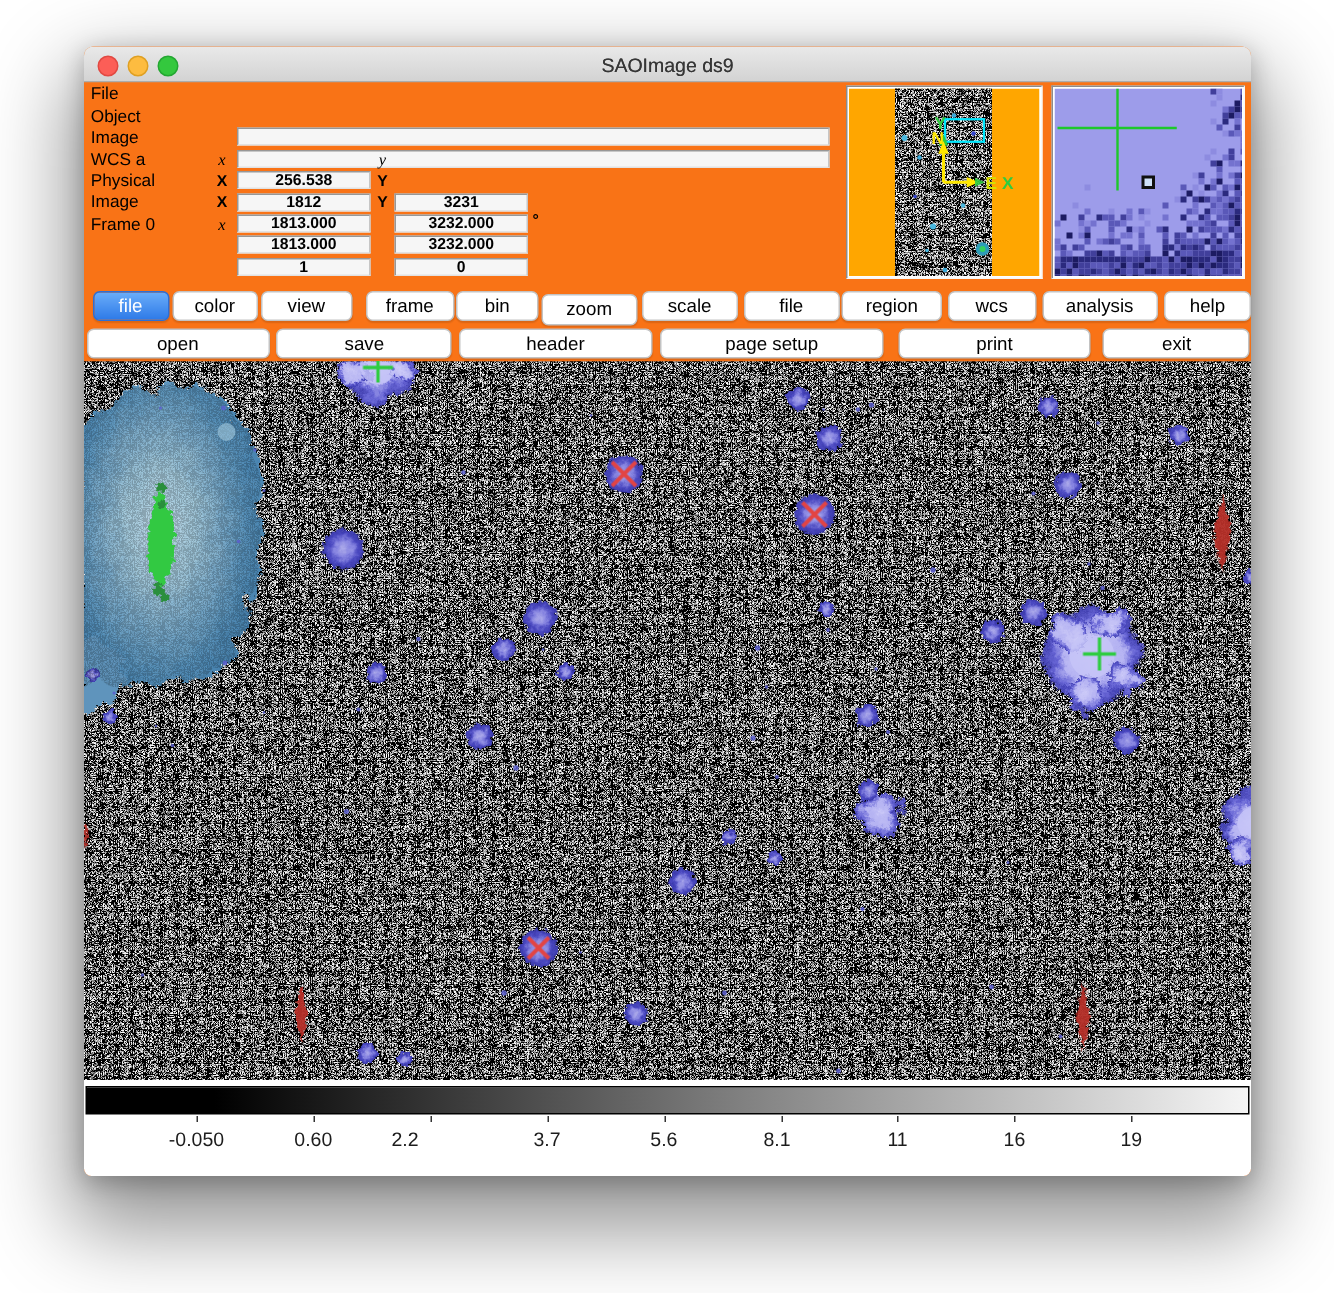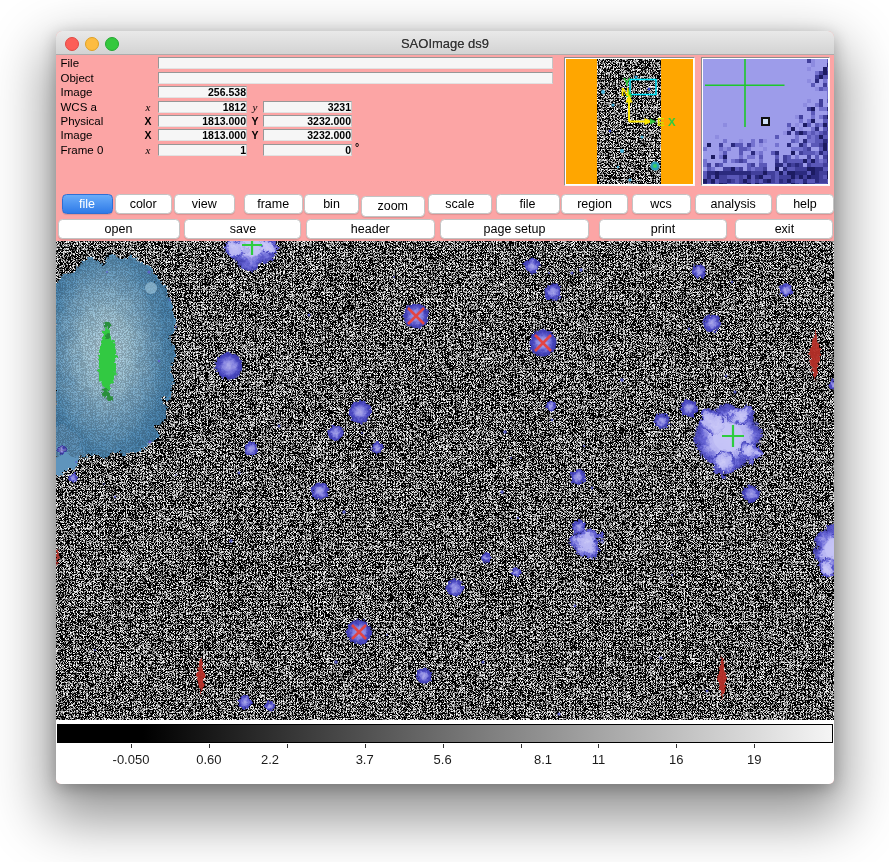--- a/index.html
+++ b/index.html
@@ -1,30 +1,30 @@
 <!DOCTYPE html>
 <html><head><meta charset="utf-8">
 <style>
 html,body{margin:0;padding:0;background:#fff;width:889px;height:862px;overflow:hidden;
 font-family:"Liberation Sans",sans-serif;}
 #win{position:absolute;left:56px;top:31px;width:778px;height:753px;
-background:#fca5a5;border-radius:6px 6px 5px 5px;
+background:#f97316;border-radius:6px 6px 5px 5px;
 box-shadow:0 26px 55px 10px rgba(0,0,0,0.42), 0 4px 16px rgba(0,0,0,0.25);}
 #titlebar{position:absolute;left:0;top:0;width:100%;height:23px;border-radius:6px 6px 0 0;
 background:linear-gradient(#e9e9e9,#d3d3d3);border-bottom:1px solid #acacac;}
 #title{position:absolute;width:100%;text-align:center;top:4.5px;font-size:13px;color:#363636;text-shadow:0 0 0.4px #4a4a4a;}
 .tl{position:absolute;top:6px;width:12px;height:12px;border-radius:50%;}
 #tlr{left:9px;background:#fc5e57;border:0.5px solid #e14942;}
 #tly{left:29px;background:#fdbc40;border:0.5px solid #dfa023;}
 #tlg{left:49px;background:#34c83e;border:0.5px solid #24a732;}
 
 .ilabel{position:absolute;left:4.5px;font-size:11.5px;color:#000;height:12px;line-height:12px;}
 .ifield{position:absolute;height:10px;background:#f6f6f6;border:1px solid #979797;
 border-bottom-color:#e2e2e2;border-right-color:#c6c6c6;
-font-size:10.5px;font-weight:bold;text-align:right;line-height:10px;color:#000;}
+font-size:10.5px;font-weight:bold;text-align:center;line-height:10px;color:#000;margin-top:28px;}
 .xlet-i{position:absolute;font-family:"Liberation Serif",serif;font-style:italic;font-size:11px;height:12px;line-height:12px;}
 .xlet-b{position:absolute;font-weight:bold;font-size:10.5px;height:12px;line-height:12px;}
 
 .panel{position:absolute;border:1px solid #8c8c8c;border-bottom-color:#f8f8f8;border-right-color:#f8f8f8;background:#fff;padding:1px;}
 .btn{position:absolute;height:18.5px;background:#fff;border:0.5px solid #c3c3c3;border-radius:4.5px;
 box-shadow:0 1px 1px rgba(0,0,0,0.12);font-size:12.5px;text-align:center;line-height:18.5px;color:#000;}
 .btn.active{background:linear-gradient(#6aadf9,#2e7ae8);color:#fff;border-color:#2e6fd4;}
 
 #imgarea{position:absolute;left:0;top:210px;width:778px;height:479px;background:#000;}
 #bottom{position:absolute;left:0;top:689px;width:778px;height:64px;background:#fff;border-radius:0 0 5px 5px;}
@@ -660,20 +660,20 @@
 <div class="cblab" style="left:35.0px">-0.050</div>
 <div class="cbtick" style="left:152.9px"></div>
 <div class="cblab" style="left:112.9px">0.60</div>
 <div class="cbtick" style="left:230.8px"></div>
 <div class="cblab" style="left:174px">2.2</div>
 <div class="cbtick" style="left:308.7px"></div>
 <div class="cblab" style="left:268.7px">3.7</div>
 <div class="cbtick" style="left:386.6px"></div>
 <div class="cblab" style="left:346.6px">5.6</div>
 <div class="cbtick" style="left:464.5px"></div>
-<div class="cblab" style="left:447px">8.1</div>
+<div class="cblab" style="left:422px">8.1</div>
 <div class="cbtick" style="left:542.4px"></div>
 <div class="cblab" style="left:502.4px">11</div>
 <div class="cbtick" style="left:620.3px"></div>
 <div class="cblab" style="left:580.3px">16</div>
 <div class="cbtick" style="left:698.2px"></div>
 <div class="cblab" style="left:658.2px">19</div>
 </div>
 
 </body></html>

